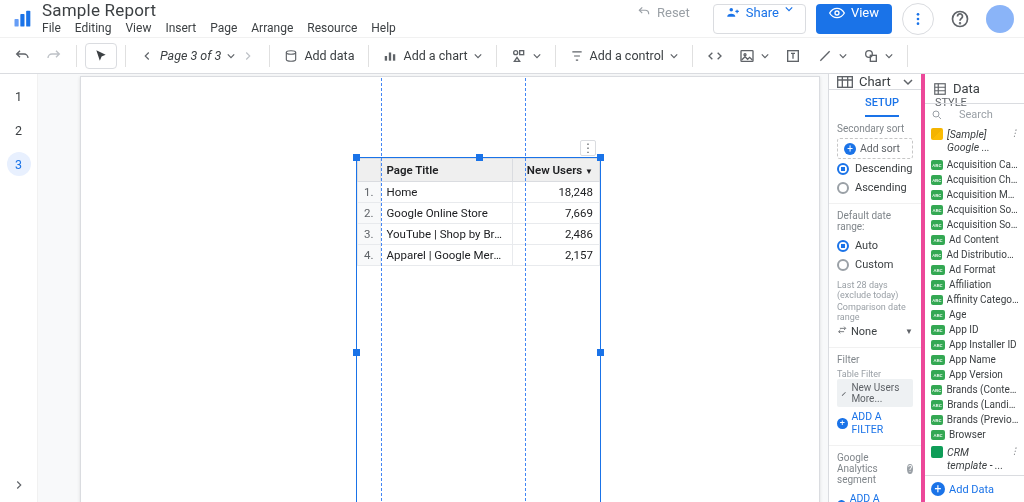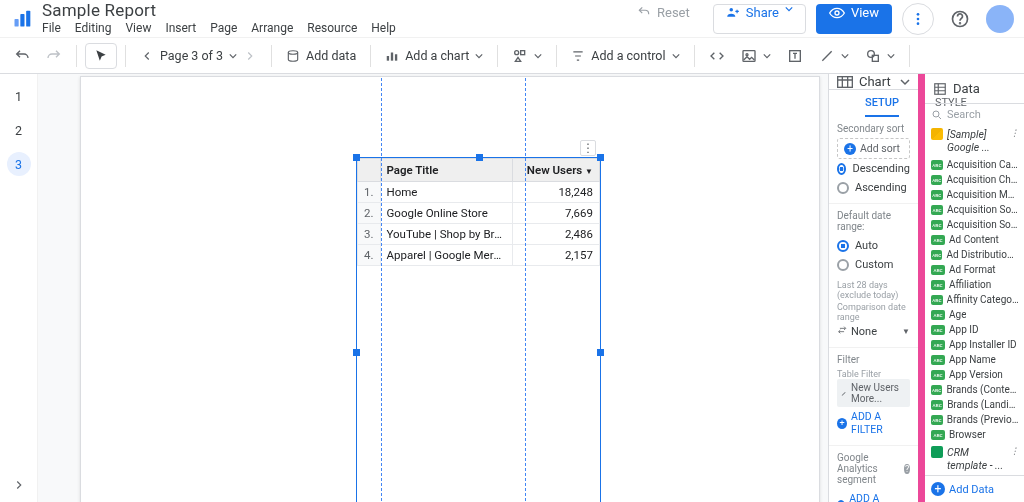--- a/index.html
+++ b/index.html
@@ -21,21 +21,21 @@
   .btn-primary { background: #1a73e8; color: #fff; }
   .icon-btn { width: 32px; height: 32px; display: inline-flex; align-items: center; justify-content: center; border-radius: 50%; color: #5f6368; cursor: pointer; }
   .icon-btn.outlined { border: 1px solid #dadce0; }
   .avatar { width: 28px; height: 28px; border-radius: 50%; background: #8ab4f8; }
   
   .toolbar { display: flex; align-items: center; height: 36px; padding: 0 8px; border-bottom: 1px solid #dadce0; gap: 4px; color: #3c4043; font-size: 12.5px; }
   .tb-sep { width: 1px; height: 22px; background: #e0e0e0; margin: 0 4px; }
   .tb-btn { display: inline-flex; align-items: center; gap: 6px; height: 26px; padding: 0 6px; border-radius: 4px; cursor: pointer; color:#3c4043;}
   .tb-btn.boxed { border: 1px solid #dadce0; padding: 0 8px; }
   .tb-btn svg.caret { width: 8px; height: 8px; }
-  .page-pill { display:flex; align-items:center; gap:6px; }
+  .page-pill { display:flex; align-items:center; gap:6px;font-style:italic; }
   
   .main { display: flex; height: calc(502px - 38px - 36px); }
   .page-rail { width: 38px; background: #fff; border-right: 1px solid #f1f1f1; display: flex; flex-direction: column; align-items: center; padding-top: 10px; gap: 10px; color:#3c4043; font-size:12.5px;}
   .page-rail .pg { width:24px; height:24px; display:flex;align-items:center;justify-content:center; border-radius:50%; cursor:pointer;}
   .page-rail .pg.sel { background:#e8f0fe; color:#1a73e8; }
   .page-rail .chev { margin-top:auto; margin-bottom:10px; color:#5f6368;}
   .canvas-wrap { flex: 1; background: #f8f9fa; position: relative; overflow: hidden; }
   .canvas { position: absolute; left: 42px; top: 2px; width: 740px; height: 500px; background: #fff; border: 1px solid #dadce0; box-shadow: 0 1px 3px rgba(60,64,67,.15); }
   
   .sel-box { position:absolute; left:275px; top:80px; width:245px; height:390px; border:1px solid #1a73e8; }
@@ -43,38 +43,38 @@
   .handle { position:absolute; width:7px; height:7px; background:#1a73e8; }
   .gl { position:absolute; border-left:1px dashed #4285f4; top:-80px; bottom:-30px; }
   .tbl { width:100%; border-collapse:collapse; font-size:11.5px; }
   .tbl th { background:#efefef; color:#202124; font-weight:600; padding:4px 6px; border:1px solid #dadce0; }
   .tbl th.num { text-align:right;margin-top:10px; }
   .tbl td { border:1px solid #e8eaed; padding:3px 6px; height:18px; white-space:nowrap; overflow:hidden; text-overflow:ellipsis; max-width:120px;}
   .tbl td.idx { width:20px; text-align:center; color:#5f6368; background:#f8f9fa;}
   .tbl td.val { text-align:right; font-variant-numeric: tabular-nums; }
   
   .right { width: 196px; display:flex; border-left:1px solid #dadce0; }
-  .chart-pane { width:96px; border-right:7px solid #ec4899; display:flex; flex-direction:column; }
+  .chart-pane { width:96px; border-right:4px solid #ec4899; display:flex; flex-direction:column; }
   .pane-hdr { height:30px; display:flex; align-items:center; padding:0 8px; font-size:13px; color:#3c4043; border-bottom:1px solid #dadce0; gap:6px; }
   .pane-hdr .chev-d { margin-left:auto; color:#5f6368; }
   .tabs { display:flex; font-size:11px; }
   .tabs div { flex:1; text-align:center; padding:6px 0; color:#5f6368; cursor:pointer;margin-left:36px;}
   .tabs div.active { color:#1a73e8; border-bottom:2px solid #1a73e8; font-weight:500;}
   .section { padding:6px 8px; font-size:11px; color:#5f6368; border-bottom:1px solid #f1f1f1;}
   .sec-title { font-size:10px; color:#80868b; margin-bottom:4px; }
   .add-pill { border:1px dashed #c7c7c7; border-radius:3px; padding:3px 6px; display:flex; align-items:center; gap:4px; color:#5f6368; font-size:10.5px; cursor:pointer;}
   .add-pill .plus { width:12px;height:12px;border-radius:50%;background:#1a73e8;color:#fff;display:flex;align-items:center;justify-content:center;font-size:10px;line-height:1;}
   .radio-row { display:flex; align-items:center; gap:6px; padding:3px 0; font-size:11px; color:#3c4043; }
   .radio { width:12px; height:12px; border-radius:50%; border:2px solid #9aa0a6; display:inline-block; }
   .radio.on { border-color:#1a73e8; background: radial-gradient(circle, #1a73e8 40%, transparent 45%); }
   .filter-chip { background:#eef1f3; padding:3px 4px; font-size:10px; display:flex; align-items:center; gap:4px; border-radius:2px;}
   .link-row { color:#1a73e8; font-size:10.5px; display:flex; align-items:center; gap:4px; padding:3px 0; cursor:pointer;}
   
   .data-pane { width:100px; display:flex; flex-direction:column; }
-  .search { margin:4px 6px; display:flex; align-items:center; gap:4px; border:none; color:#9aa0a6; font-size:11px;}
+  .search { margin:4px 6px; display:flex; align-items:center; gap:16px; border:none; color:#9aa0a6; font-size:11px;}
   .ds-row { display:flex; gap:4px; padding:3px 6px; font-size:10.5px; color:#3c4043; cursor:pointer;font-style:italic;}
   .ds-row .ds-ic { width:12px;height:12px; border-radius:2px; }
   .ds-row.source .ds-ic { background: linear-gradient(135deg,#f4b400 50%,#fbbc04 50%); }
   .field-list { overflow-y:auto; flex:1; }
   .field { display:flex; align-items:center; gap:4px; padding:2px 6px; font-size:10px; color:#3c4043; white-space:nowrap; overflow:hidden; text-overflow:ellipsis;}
   .field .f-ic { width:14px; height:10px; background:#34a853; border-radius:2px; color:#fff; font-size:6px; display:flex;align-items:center;justify-content:center;}
   .add-data { border-top:1px solid #dadce0; padding:6px; color:#1a73e8; font-size:11px; display:flex; align-items:center; gap:4px; cursor:pointer;}
   .help-q { font-size:9px; background:#9aa0a6; color:#fff; width:10px;height:10px;border-radius:50%;display:inline-flex;align-items:center;justify-content:center;}
   svg { display:block; }
 </style>

